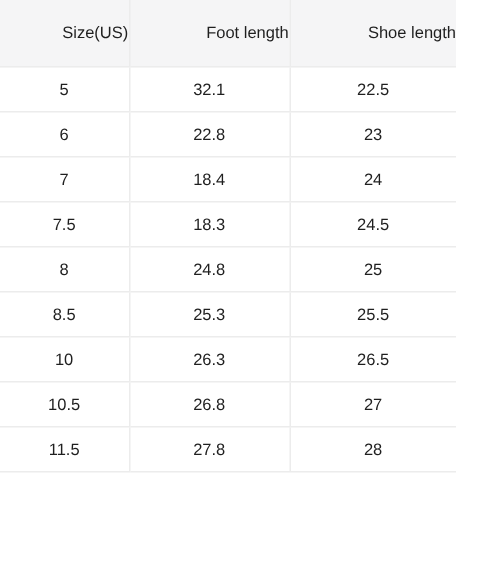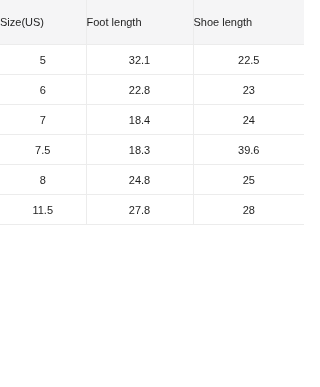--- a/index.html
+++ b/index.html
@@ -26,21 +26,21 @@
   #size-table col.col-size   { width: 86px; }
   #size-table col.col-foot   { width: 107px; }
   #size-table col.col-shoe   { width: 111px; }
 
   #size-table thead th {
     height: 44px;
     background: #f5f5f6;
     font-size: 11px;
     font-weight: 400;
     color: #1f1f1f;
-    text-align: left;
+    text-align: right;
     vertical-align: middle;
     padding: 0;
     border-bottom: 1px solid #ececec;
   }
 
   #size-table thead th.divider-left,
   #size-table tbody td.divider-left {
     border-left: 1px solid #ececec;
   }
 
@@ -84,26 +84,41 @@
       <td class="divider-left">23</td>
     </tr>
     <tr>
       <td>7</td>
       <td class="divider-left">18.4</td>
       <td class="divider-left">24</td>
     </tr>
     <tr>
       <td>7.5</td>
       <td class="divider-left">18.3</td>
-      <td class="divider-left">39.6</td>
+      <td class="divider-left">24.5</td>
     </tr>
     <tr>
       <td>8</td>
       <td class="divider-left">24.8</td>
       <td class="divider-left">25</td>
+    </tr>
+    <tr>
+      <td>8.5</td>
+      <td class="divider-left">25.3</td>
+      <td class="divider-left">25.5</td>
+    </tr>
+    <tr>
+      <td>10</td>
+      <td class="divider-left">26.3</td>
+      <td class="divider-left">26.5</td>
+    </tr>
+    <tr>
+      <td>10.5</td>
+      <td class="divider-left">26.8</td>
+      <td class="divider-left">27</td>
     </tr>
     <tr>
       <td>11.5</td>
       <td class="divider-left">27.8</td>
       <td class="divider-left">28</td>
     </tr>
 
   </tbody>
 </table>
 

